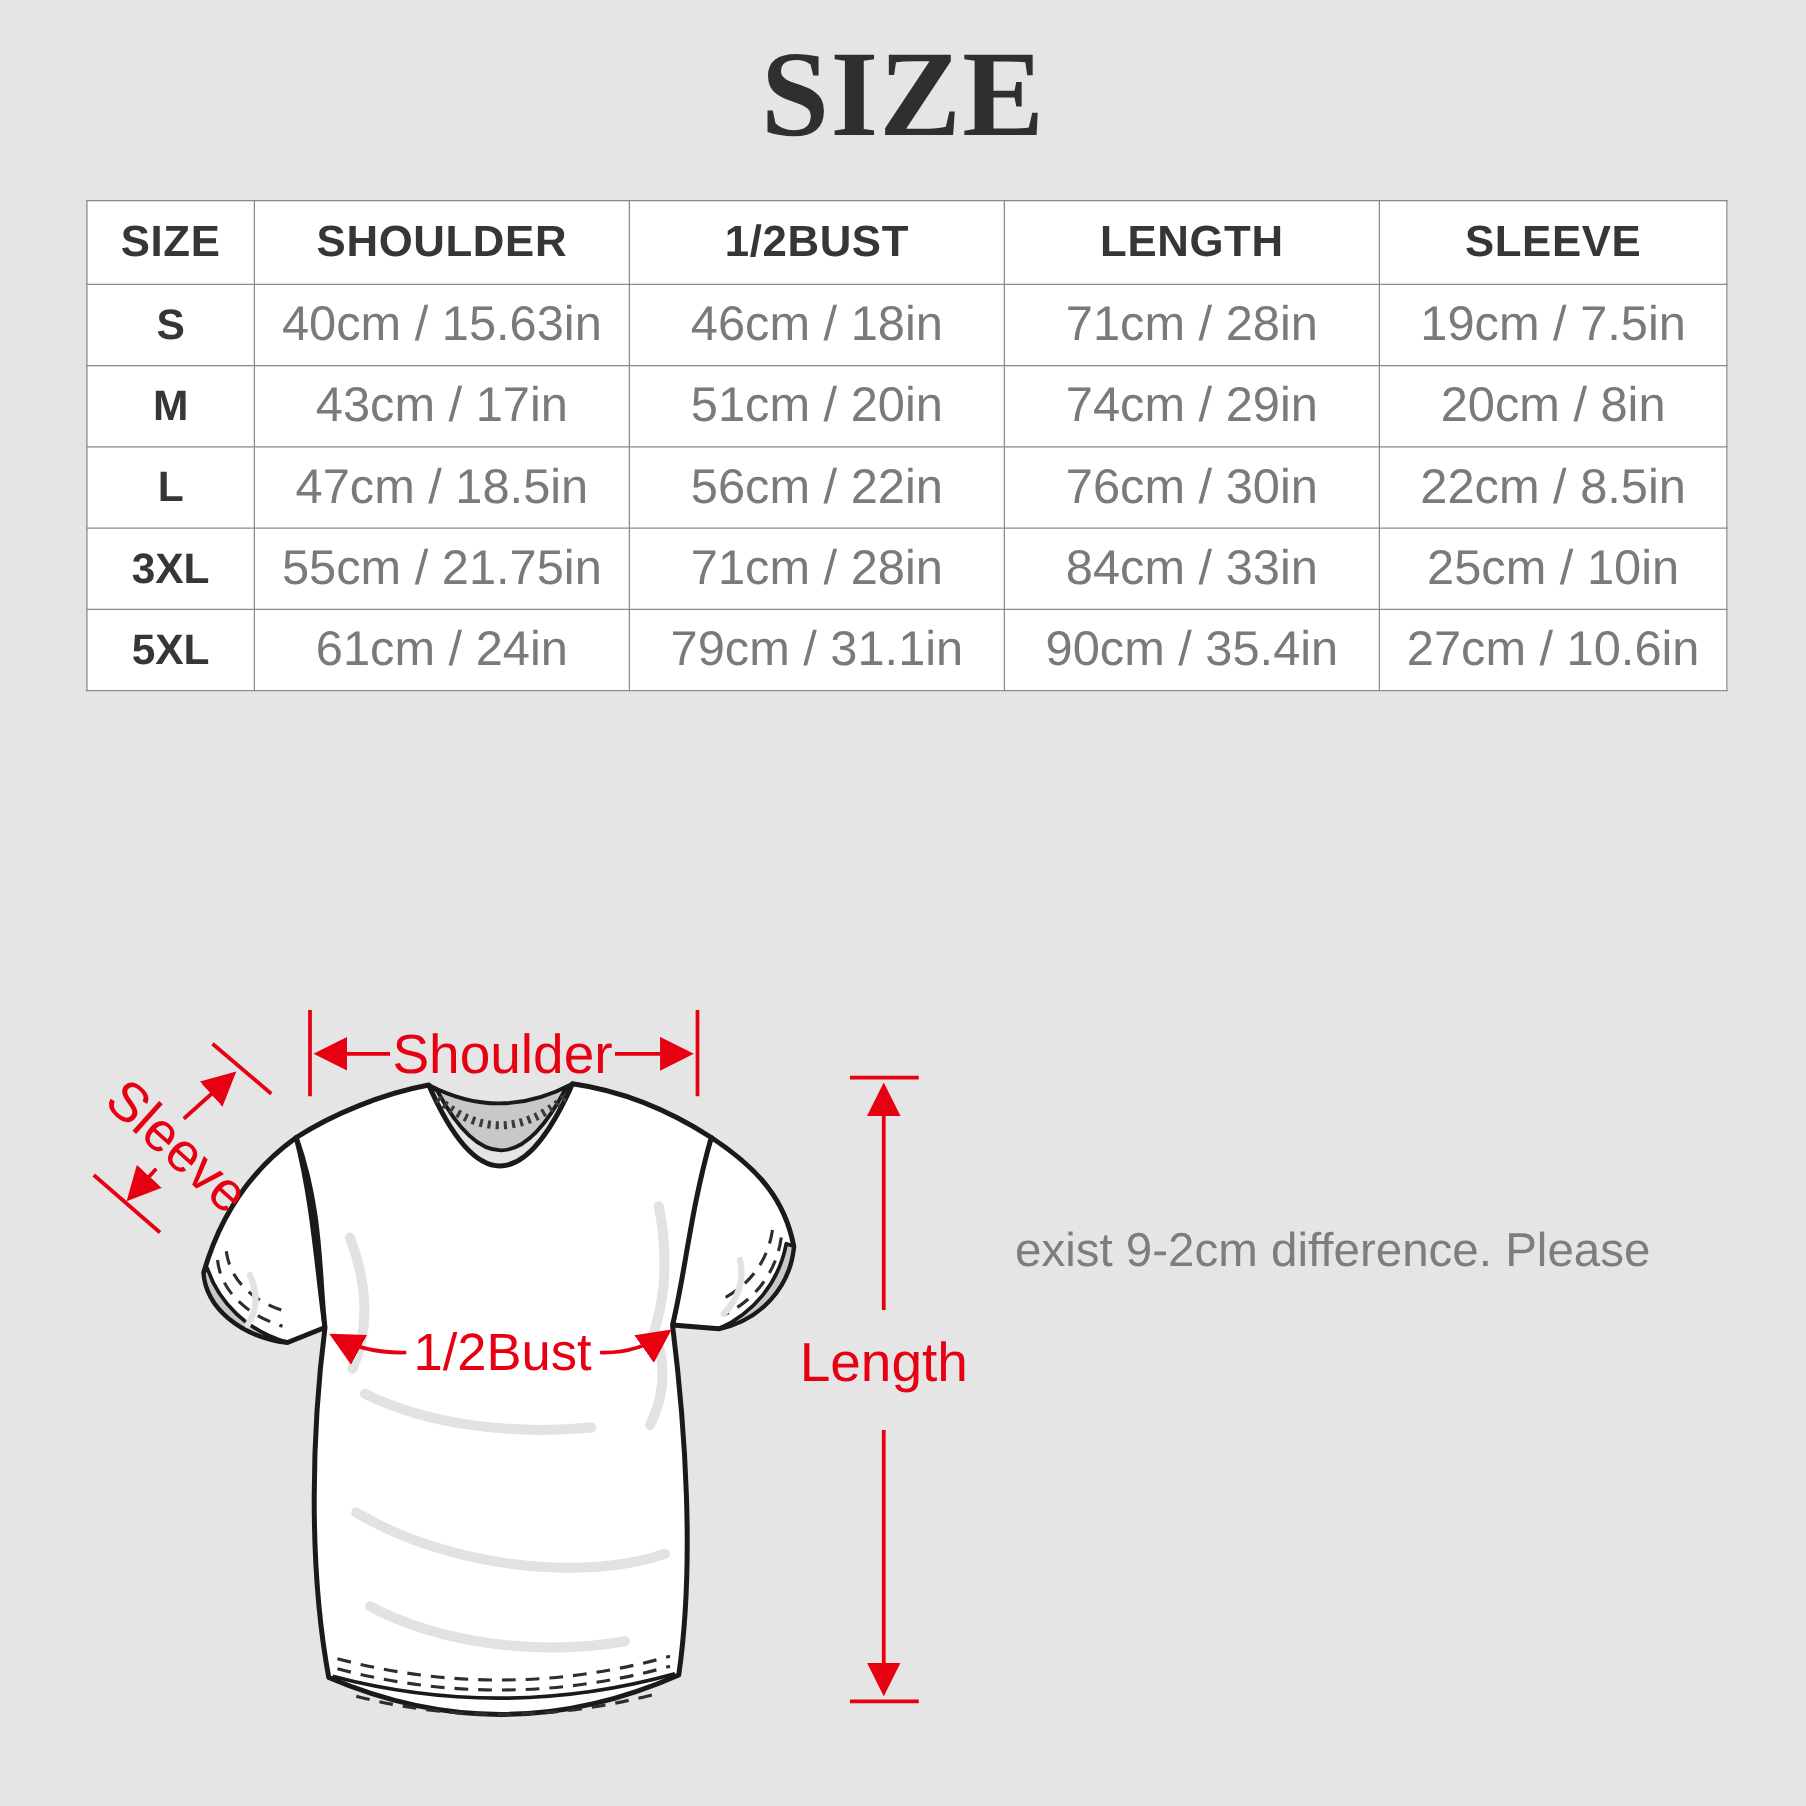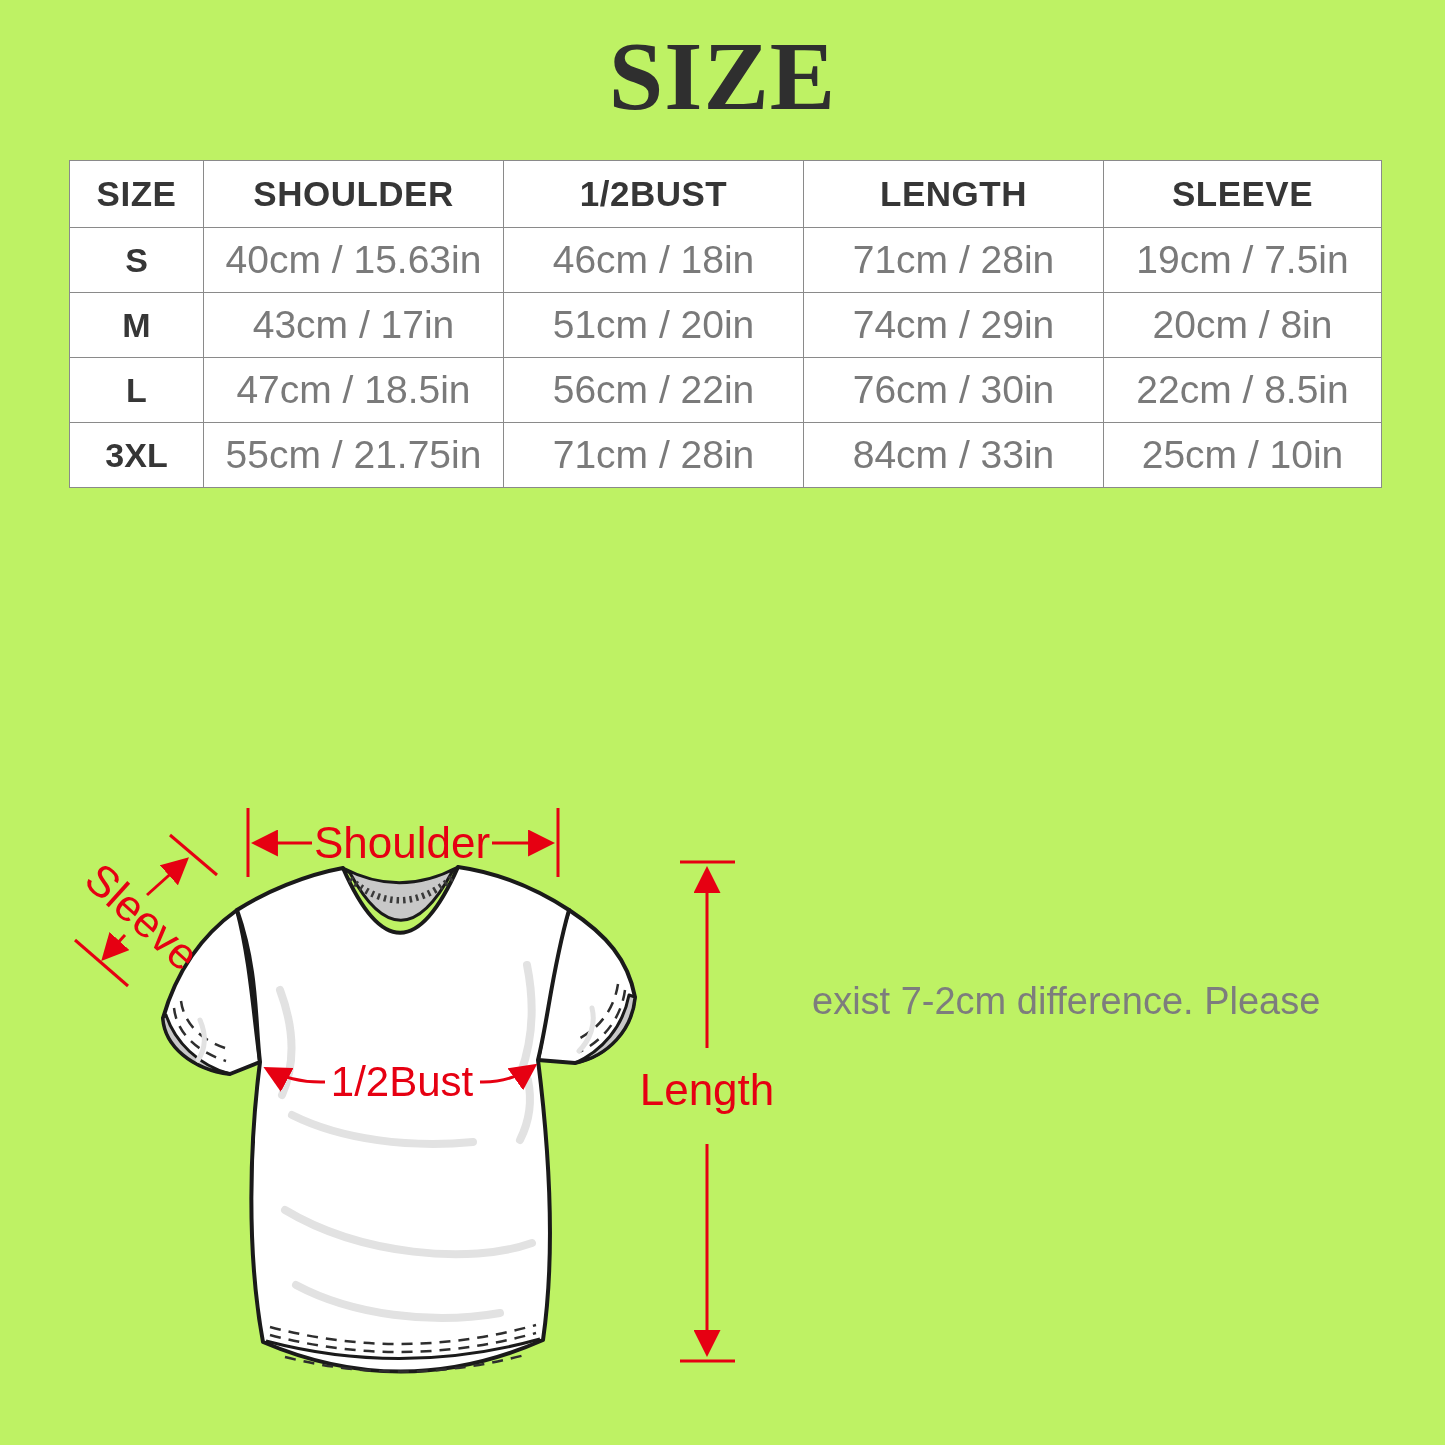--- a/index.html
+++ b/index.html
@@ -2,21 +2,21 @@
 <html style="--red: #e60012; --title: #2f2f2f; --head: #363636; --cell: #7a7a7a; --border: #8a8a8a; --note: #7d7d7d; --noteb: #595959; --ink: #1a1a1a; --shade: #c8c8c8; --wrinkle: #e2e2e2;"><head>
 <meta charset="utf-8">
 <style>
   :root{
     --red:#e60012; --title:#2f2f2f; --head:#363636; --cell:#7a7a7a;
     --border:#8a8a8a; --note:#7d7d7d; --noteb:#595959; --ink:#1a1a1a;
     --shade:#c8c8c8; --wrinkle:#e2e2e2;
   }
   html,body{margin:0;padding:0;background:#fff;}
   body{width:1445px;height:1445px;font-family:"Liberation Sans",sans-serif;}
-  .page{position:relative;width:1445px;height:1445px;background:#bef264;overflow:hidden;}
+  .page{position:relative;width:1445px;height:1445px;background:#e5e5e5;overflow:hidden;}
   .page-title{position:absolute;top:20px;left:0;width:100%;margin:0;text-align:center;
     font-family:"Liberation Serif",serif;font-weight:700;font-size:98px;letter-spacing:1px;color:var(--title);}
   table.size-table{position:absolute;left:69px;top:160px;width:1312px;border-collapse:collapse;table-layout:fixed;}
   .size-table th,.size-table td{border:1.5px solid var(--border);text-align:center;vertical-align:middle;background:#fff;padding:0;}
   .size-table th{height:66px;font-size:35px;font-weight:bold;color:var(--head);letter-spacing:0.5px;}
   .size-table td{height:64px;font-size:39px;color:var(--cell);}
   .size-table td.size-col{font-size:34px;font-weight:bold;color:var(--head);}
   svg.diagram{position:absolute;left:80px;top:780px;width:700px;height:650px;overflow:visible;}
   .ink{stroke:var(--ink);stroke-width:4;fill:#fff;stroke-linejoin:round;}
   .ink3{stroke:var(--ink);stroke-width:3;fill:none;}
@@ -77,20 +77,27 @@
         <td>56cm / 22in</td>
         <td>76cm / 30in</td>
         <td>22cm / 8.5in</td>
       </tr>
       <tr>
         <td class="size-col">3XL</td>
         <td>55cm / 21.75in</td>
         <td>71cm / 28in</td>
         <td>84cm / 33in</td>
         <td>25cm / 10in</td>
+      </tr>
+      <tr>
+        <td class="size-col">5XL</td>
+        <td>61cm / 24in</td>
+        <td>79cm / 31.1in</td>
+        <td>90cm / 35.4in</td>
+        <td>27cm / 10.6in</td>
       </tr>
     </tbody>
   </table>
 
   <svg class="diagram" viewBox="0 0 700 650">
     <defs>
       <marker id="arr" viewBox="0 0 10 10" refX="8.5" refY="5" markerWidth="9" markerHeight="9" orient="auto-start-reverse">
         <path d="M0,0 L10,5 L0,10 Z" style="fill:var(--red)"></path>
       </marker>
     </defs>
@@ -158,16 +165,16 @@
         <line class="rline" x1="600" y1="82" x2="655" y2="82"></line>
         <line class="rline" x1="600" y1="581" x2="655" y2="581"></line>
         <line class="rline" x1="627" y1="268" x2="627" y2="90" marker-end="url(#arr)"></line>
         <line class="rline" x1="627" y1="364" x2="627" y2="573" marker-end="url(#arr)"></line>
         <text class="rl" x="627" y="325" text-anchor="middle">Length</text>
       </g>
     </g>
   </svg>
 
   <div class="note">
-    <div class="note-line">exist 7-2cm difference. Please</div>
+    <div class="note-line">exist 9-2cm difference. Please</div>
   </div>
 
 </div>
 
 </body></html>

